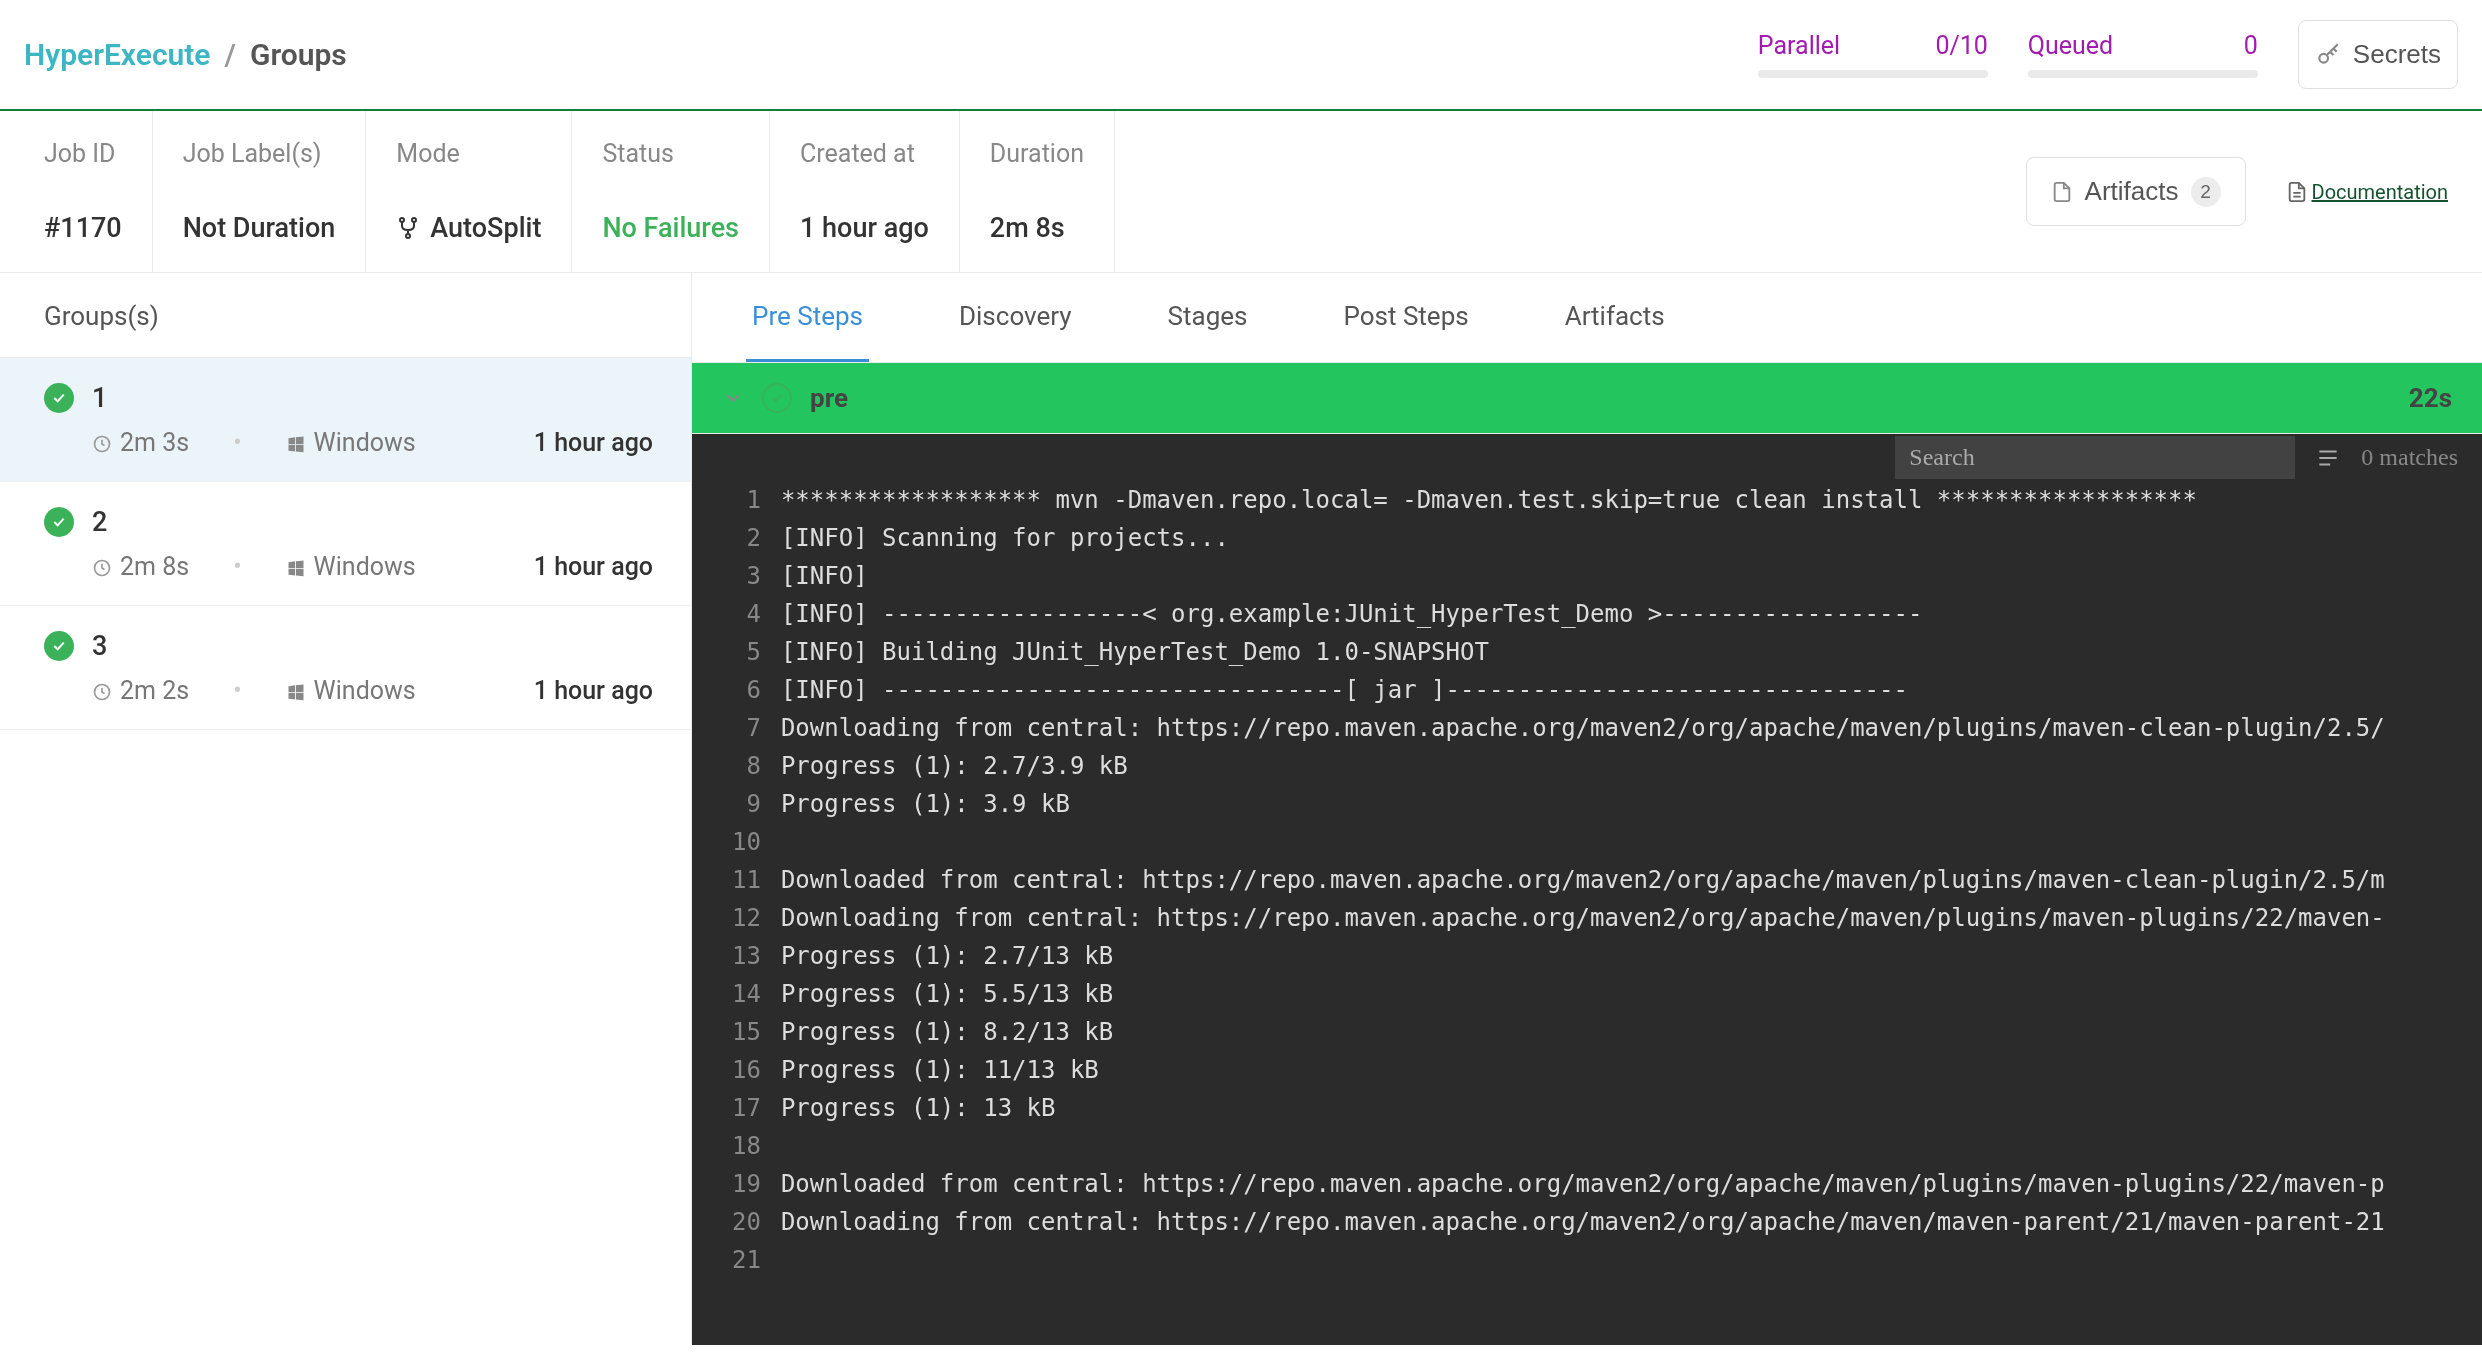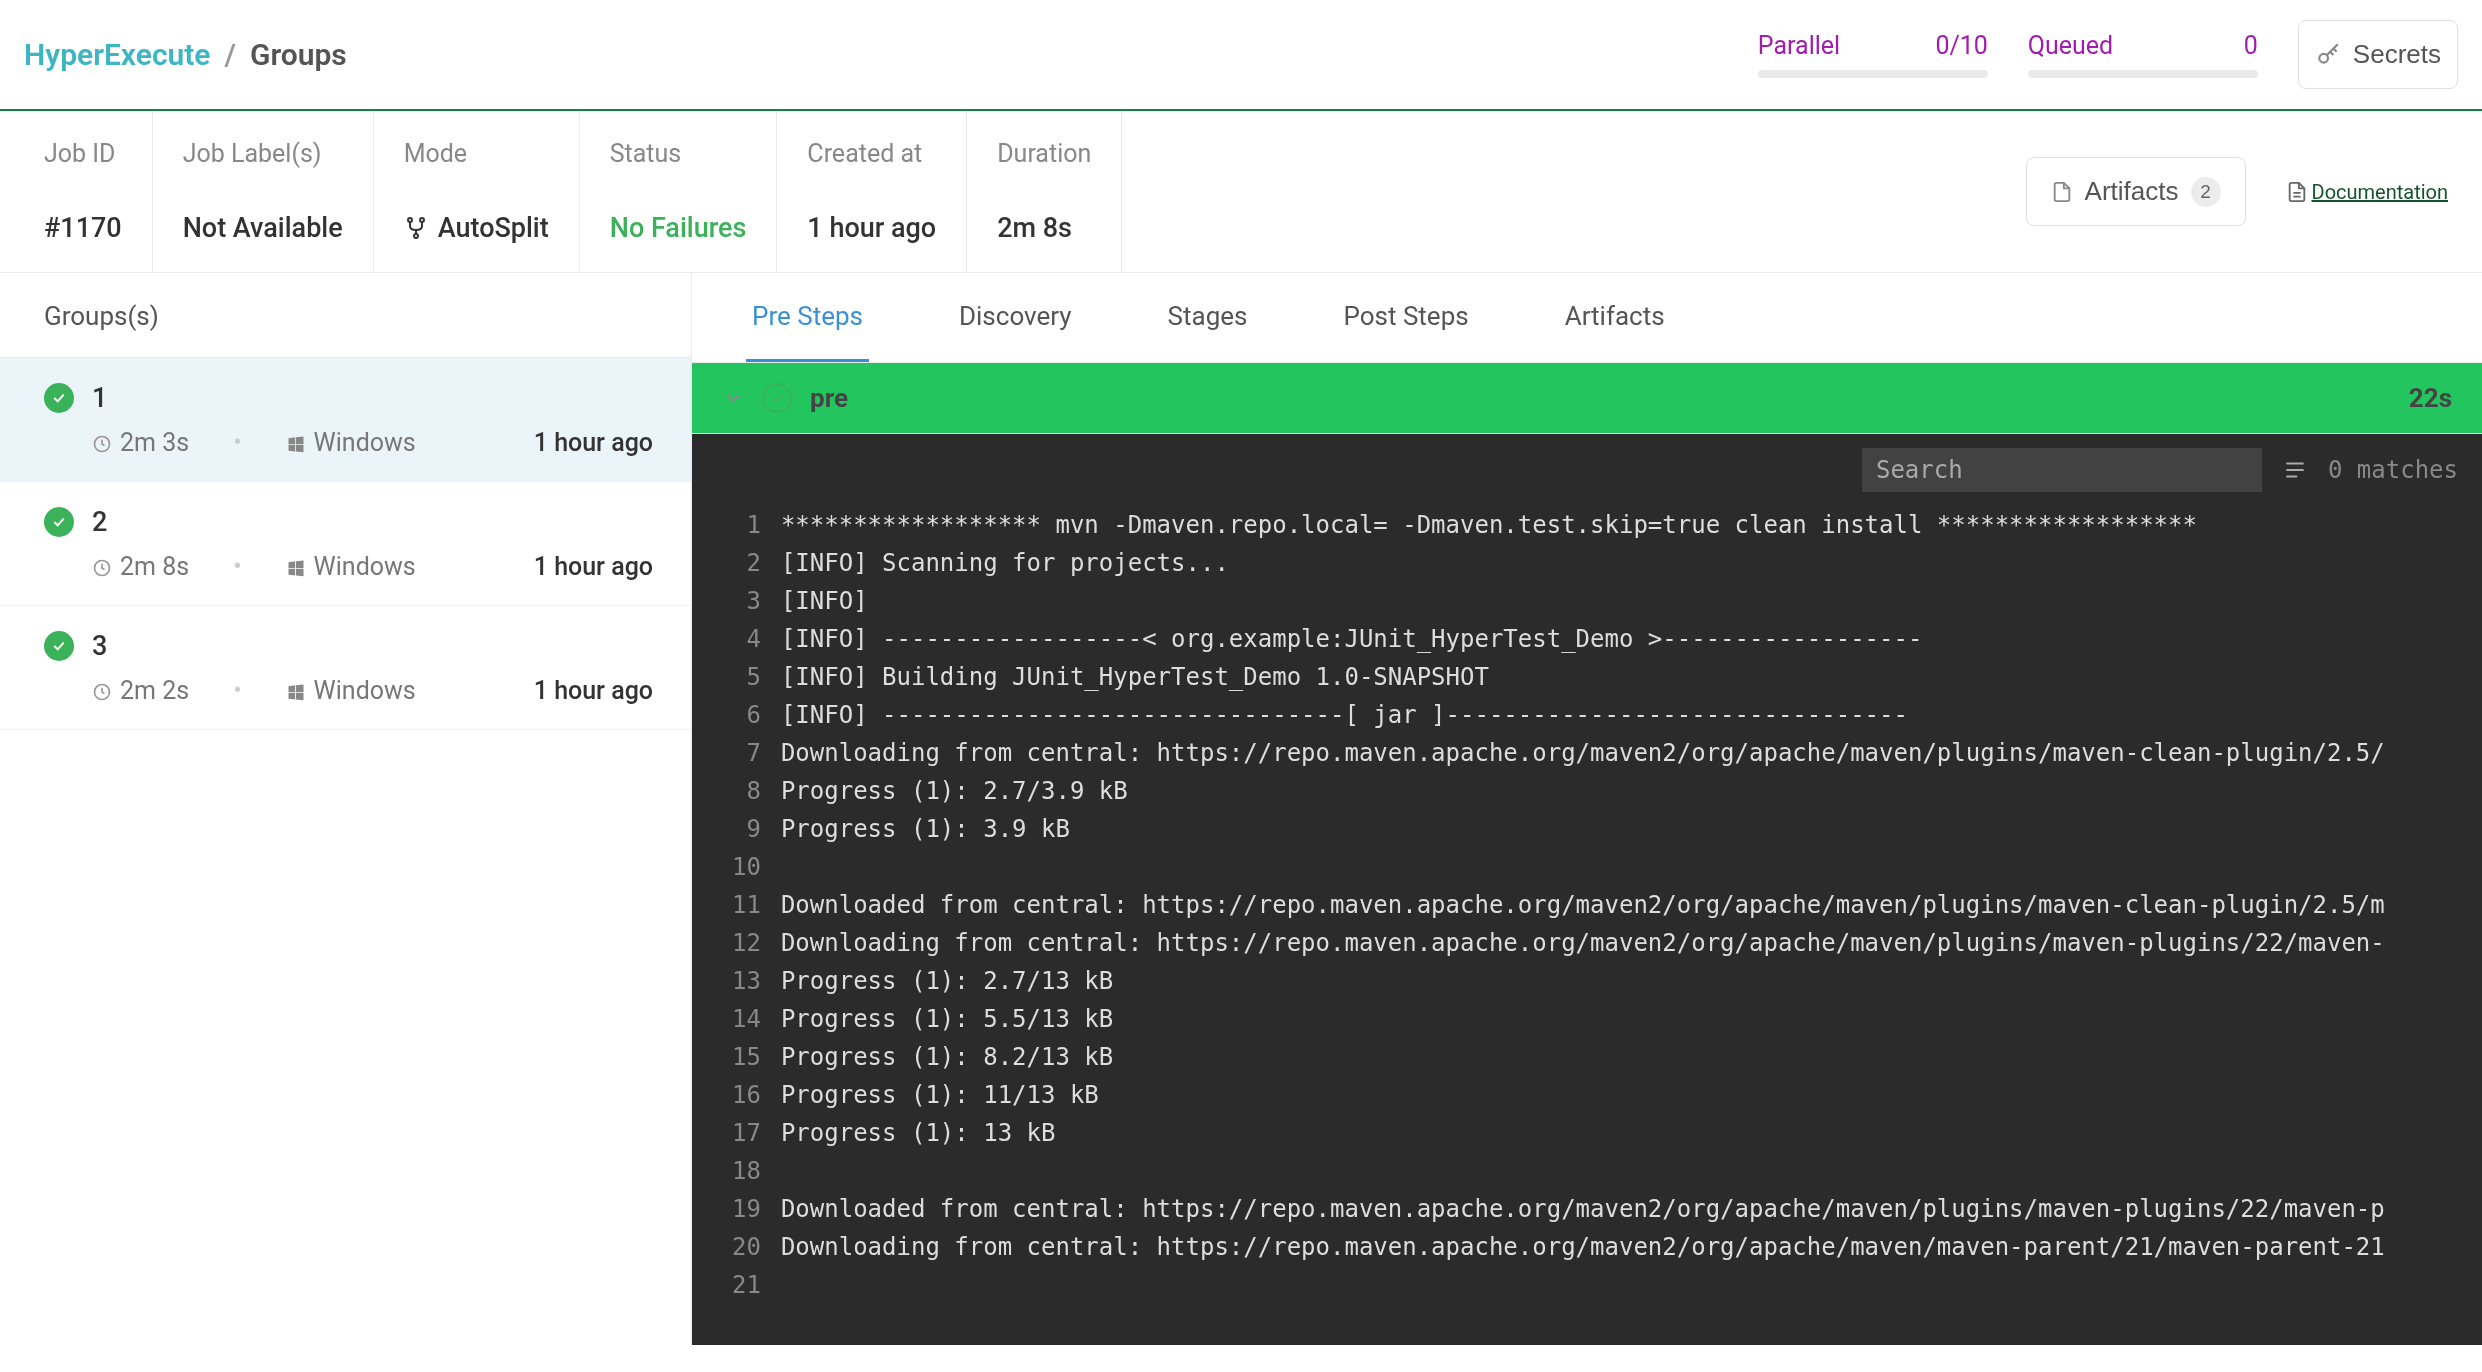--- a/index.html
+++ b/index.html
@@ -50,21 +50,21 @@
   .tab.active { color: #3b8fd6; border-bottom-color: #3b8fd6; }
   
   .step-header { display: flex; align-items: center; padding: 20px 30px; background: #22c55e; border-bottom: 1px solid #eaeaea; gap: 18px; font-weight: bold; }
   .step-header .chev { width: 22px; height: 22px; cursor: pointer; }
   .check-circle-outline { width: 30px; height: 30px; border: 2px solid #3bb25a; border-radius: 50%; display: inline-flex; align-items: center; justify-content: center; }
   .check-circle-outline svg { width: 14px; height: 14px; }
   .step-header .name { font-size: 26px; color: #444; }
   .step-header .dur { margin-left: auto; font-size: 26px; color: #444; }
   
   .console { flex: 1; background: #2b2b2b; color: #ddd; font-family: "SF Mono", Consolas, monospace; font-size: 24px; display: flex; flex-direction: column; min-height: 0; }
-  .console-toolbar { display: flex; align-items: center; justify-content: flex-end; gap: 20px; padding: 14px 24px; }
+  .console-toolbar { display: flex; align-items: center; justify-content: flex-end; gap: 20px; padding: 2px 24px; font-family: Liberation Serif, serif; }
   .console-search { background: #424242; border: none; color: #ccc; font-size: 24px; padding: 8px 14px; width: 400px; font-family: inherit; outline: none; }
   .console-search::placeholder { color: #aaa; }
   .matches-txt { color: #888; font-size: 24px; }
   .list-icon { width: 26px; height: 26px; }
   .log-area { flex: 1; overflow: hidden; display: flex; }
   .gutter { text-align: right; padding: 0 20px 0 40px; color: #888; user-select: none; }
   .gutter div { line-height: 38px; }
   .loglines { flex: 1; white-space: nowrap; overflow: hidden; }
   .loglines div { line-height: 38px; height: 38px; }
   
@@ -106,21 +106,21 @@
   </div>
 </div>
 
 <div class="info-bar">
   <div class="info-cell">
     <span class="lbl">Job ID</span>
     <span class="val">#1170</span>
   </div>
   <div class="info-cell">
     <span class="lbl">Job Label(s)</span>
-    <span class="val">Not Available</span>
+    <span class="val">Not Duration</span>
   </div>
   <div class="info-cell">
     <span class="lbl">Mode</span>
     <span class="val with-icon">
       <svg class="branch-icon" viewBox="0 0 24 24" fill="none" stroke="#333" stroke-width="2">
           <circle cx="6" cy="4" r="2"></circle>
           <circle cx="18" cy="4" r="2"></circle>
           <circle cx="12" cy="20" r="2"></circle>
           <path d="M6 6 v4 q0 4 6 4 M18 6 v4 q0 4 -6 4 M12 14 v4"></path>
         </svg>

